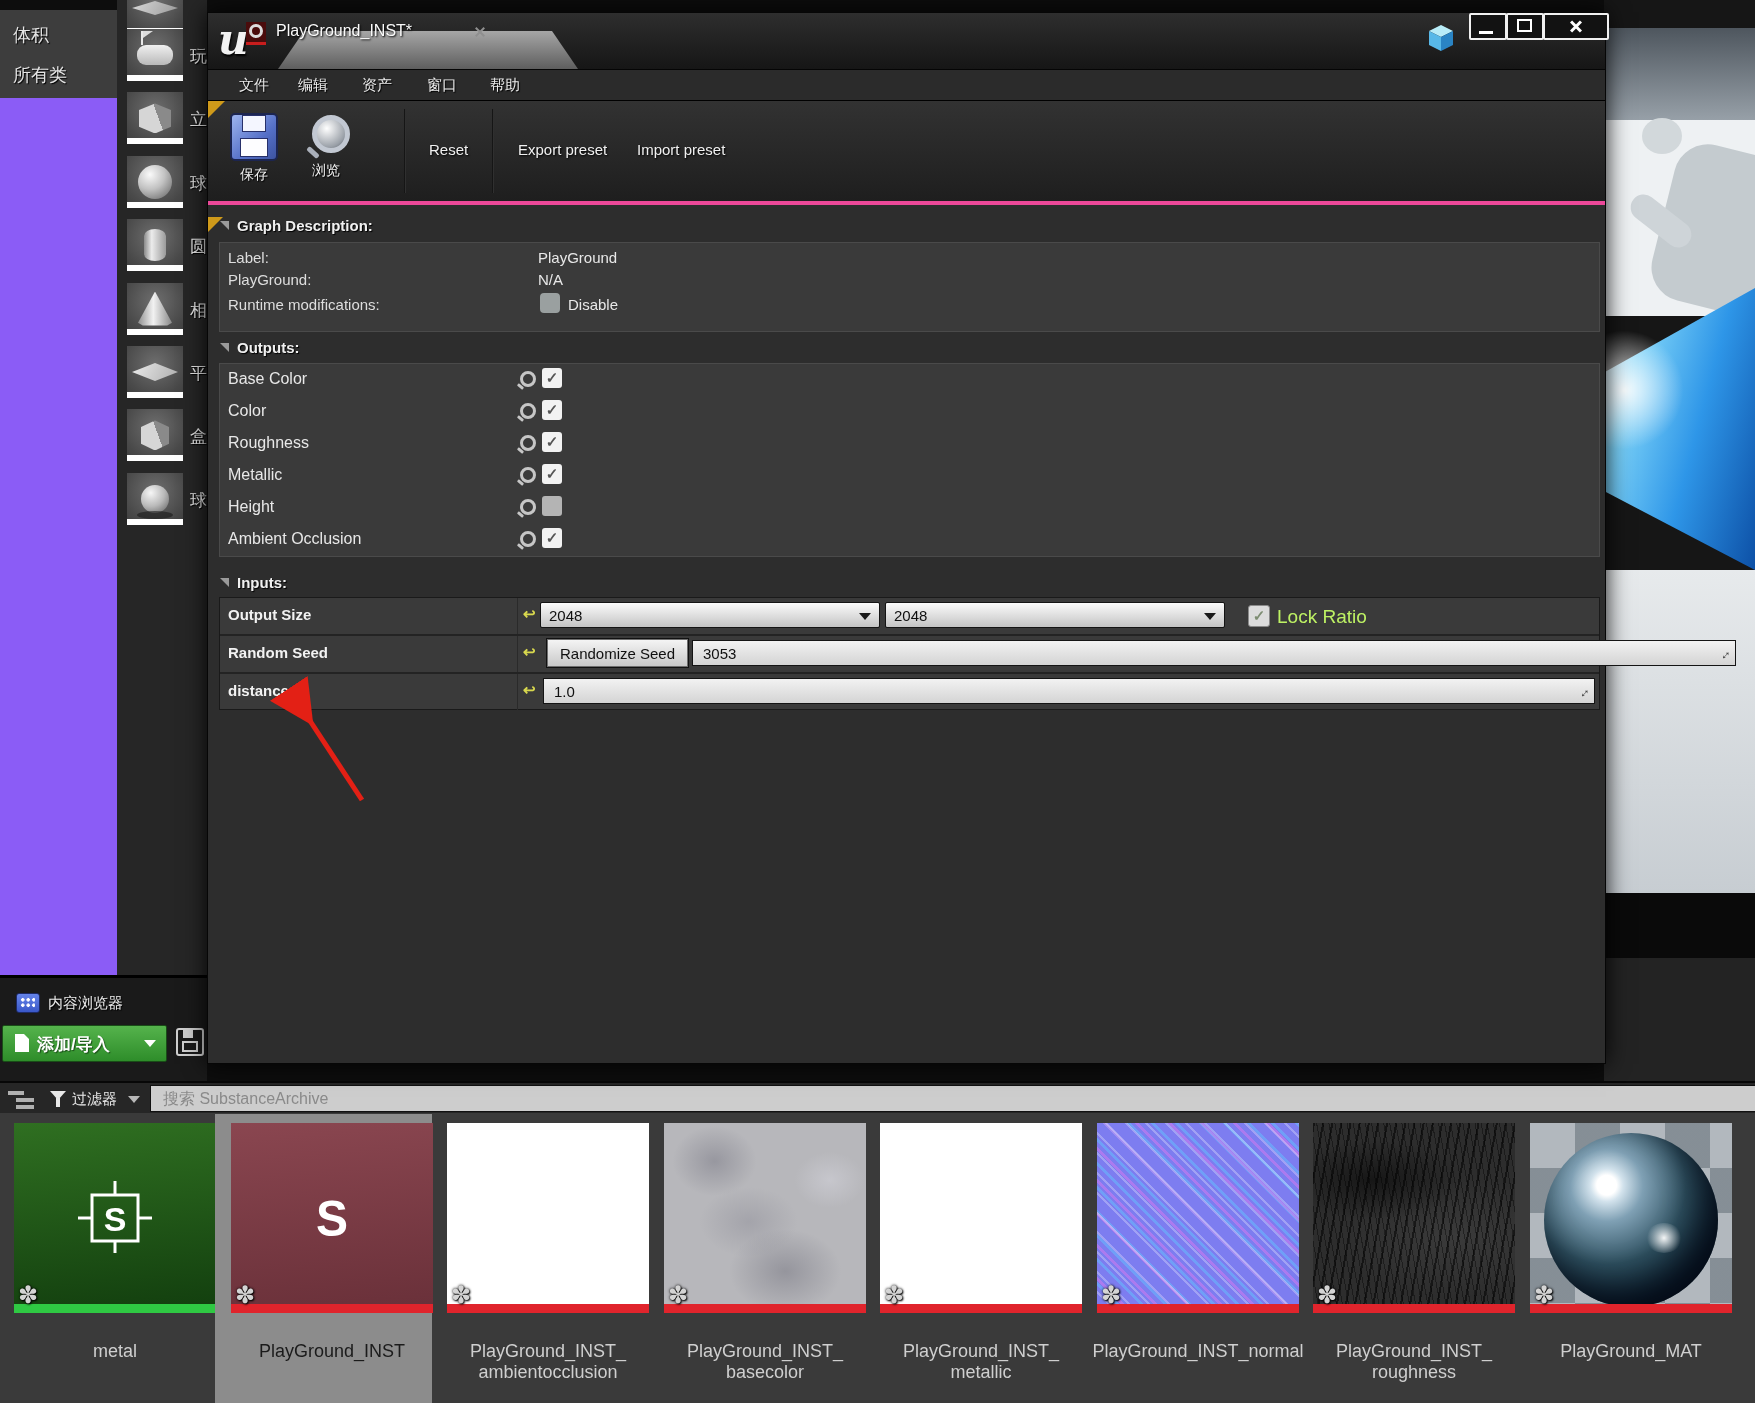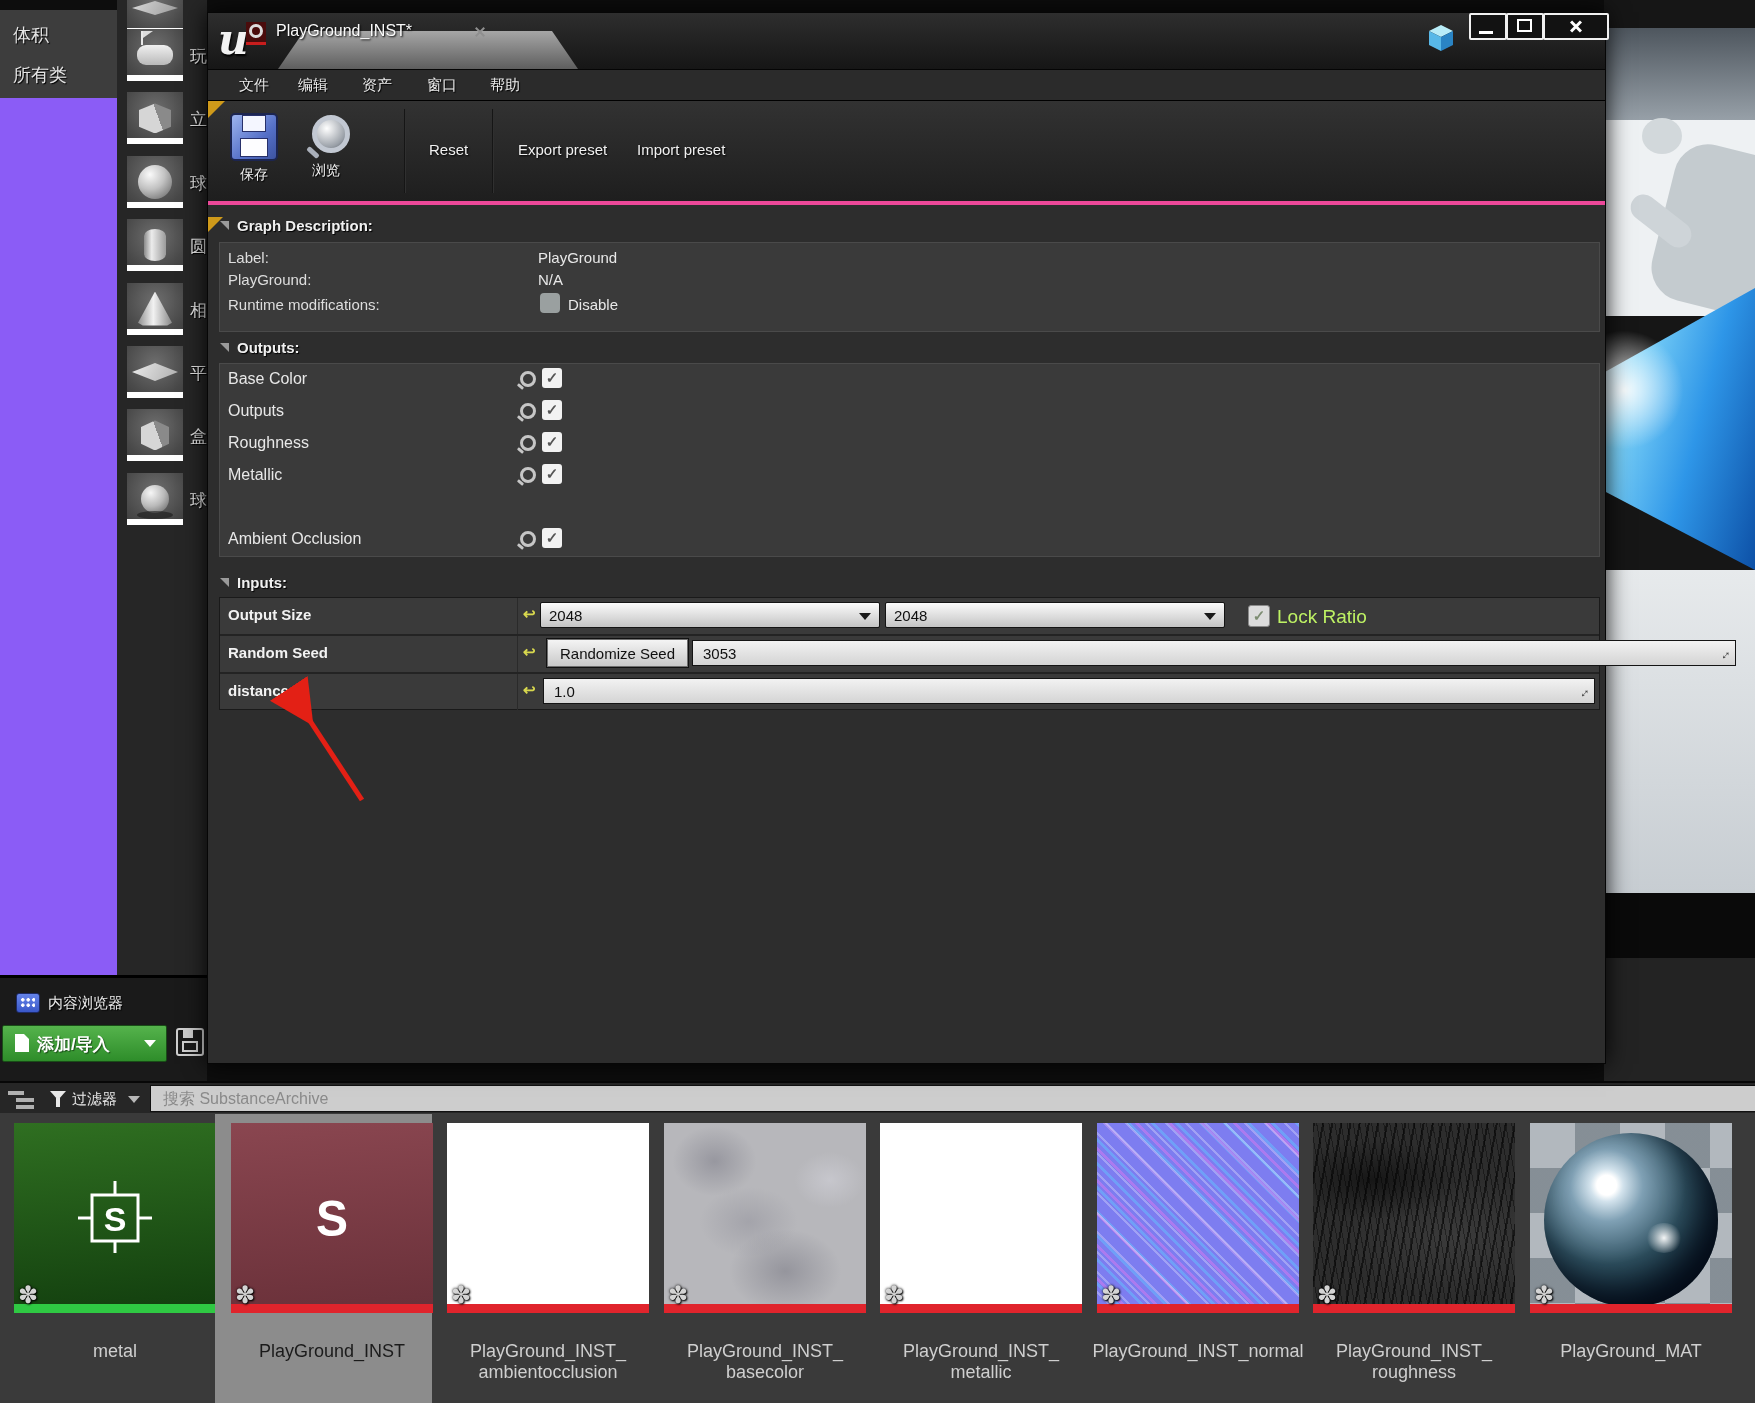--- a/index.html
+++ b/index.html
@@ -378,33 +378,38 @@
       </div>
 
       <div class="sec-hdr" style="top:134px;"><span class="tri"></span><span>Outputs:</span></div>
       <div class="box" style="top:158px;height:192px;">
           <div class="out-row" style="top: 0px;">
             <span class="out-name">Base Color</span>
             <span class="mag-sm"></span>
             <span class="chk out-chk chk-on"></span>
           </div>
           <div class="out-row" style="top: 32px;">
-            <span class="out-name">Outputs</span>
+            <span class="out-name">Color</span>
             <span class="mag-sm"></span>
             <span class="chk out-chk chk-on"></span>
           </div>
           <div class="out-row" style="top: 64px;">
             <span class="out-name">Roughness</span>
             <span class="mag-sm"></span>
             <span class="chk out-chk chk-on"></span>
           </div>
           <div class="out-row" style="top: 96px;">
             <span class="out-name">Metallic</span>
             <span class="mag-sm"></span>
             <span class="chk out-chk chk-on"></span>
+          </div>
+          <div class="out-row" style="top: 128px;">
+            <span class="out-name">Height</span>
+            <span class="mag-sm"></span>
+            <span class="chk out-chk chk-off"></span>
           </div>
           <div class="out-row" style="top: 160px;">
             <span class="out-name">Ambient Occlusion</span>
             <span class="mag-sm"></span>
             <span class="chk out-chk chk-on"></span>
           </div>
         </div>
 
       <div class="sec-hdr" style="top:369px;"><span class="tri"></span><span>Inputs:</span></div>
       <div class="box" style="top:392px;height:111px;border:1px solid #1a1a1a;">

